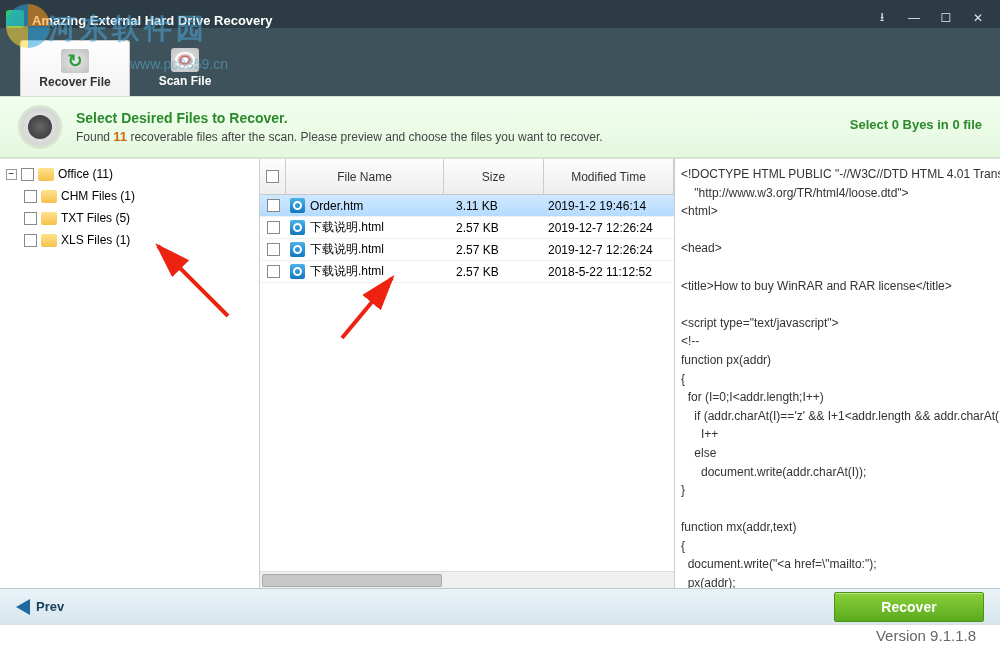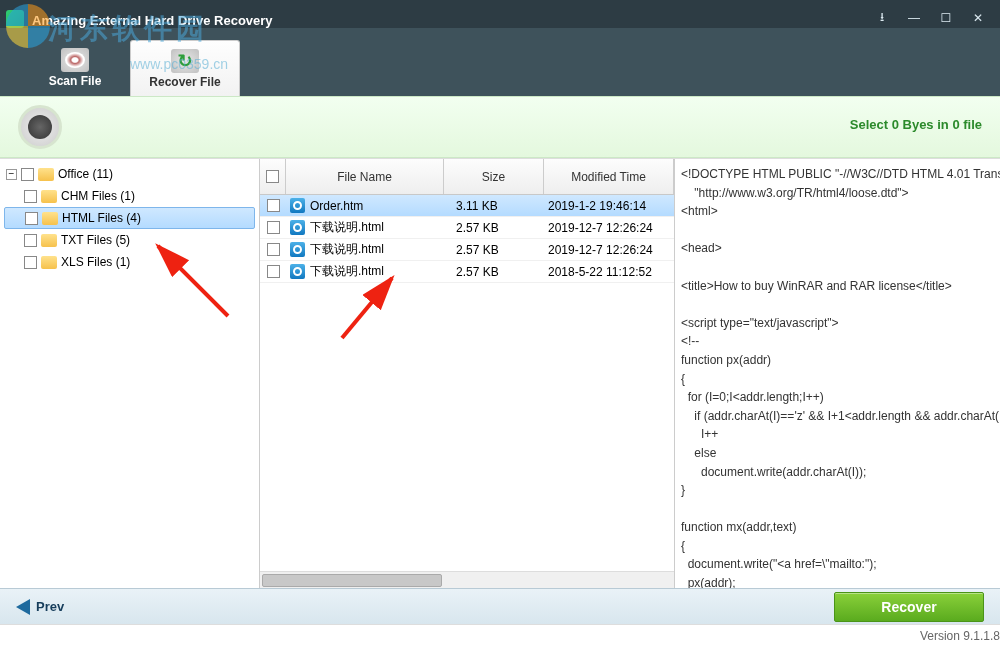--- a/index.html
+++ b/index.html
@@ -54,21 +54,21 @@
 .row .c-mod{width:130px; text-align:left; padding-left:4px;}
 .hscroll{height:17px;background:#f0f0f0;border-top:1px solid #ddd;display:flex;align-items:center;}
 .hscroll .thumb{height:13px;background:#c8c8c8;border:1px solid #aaa;border-radius:2px;margin-left:2px;width:180px;}
 
 .preview { width:326px; border-left:1px solid #ccc; padding:6px 6px; font-size:12px; color:#333; overflow:hidden; white-space:pre; font-family:Arial,sans-serif; line-height:1.55;}
 
 .footer { height: 36px; background: linear-gradient(#e9f2f7,#d8e6ee); border-top:1px solid #b8cad5; display:flex; align-items:center; padding:0 16px; justify-content:space-between;}
 .btn-prev{ display:flex; align-items:center; gap:6px; color:#163d5b; font-weight:bold; cursor:pointer; font-size:13px;}
 .arrow-left{width:0;height:0;border-top:8px solid transparent;border-bottom:8px solid transparent;border-right:14px solid #1e6a9e;}
 .btn-recover{ width:150px; height:30px; background:linear-gradient(#8ad03a,#5aab1e); border:1px solid #4a9418; border-radius:2px; color:#fff; font-weight:bold; font-size:14px; display:flex; align-items:center; justify-content:center; cursor:pointer; box-shadow:inset 0 1px 0 rgba(255,255,255,.4);}
-.versionbar{ height:22px; border-top:1px solid #ddd; display:flex; align-items:center; justify-content:flex-end; padding-right:0; color:#666; font-size:12px;}
+.versionbar{ height:22px; border-top:1px solid #ddd; display:flex; align-items:center; justify-content:flex-end; padding-right:24px; color:#666; font-size:15px;}
 
 .watermark{ position:absolute; left:6px; top:4px; pointer-events:none; opacity:.55;}
 .watermark .wm-logo{width:44px;height:44px;border-radius:50%;background:conic-gradient(#ff9c1a 0 25%,#2aa4e0 0 50%,#ffd83a 0 75%,#2aa4e0 0);} 
 .watermark .wm-text1{position:absolute;left:42px;top:6px;font-size:28px;font-weight:bold;color:#4aa5d6;letter-spacing:4px;white-space:nowrap;}
 .watermark .wm-text2{position:absolute;left:124px;top:52px;font-size:14px;color:#59aed3;white-space:nowrap;}
 
 .red-arrow{position:absolute;pointer-events:none;}
 .red-arrow svg{overflow:visible;}
 </style>
 </head>
@@ -79,55 +79,54 @@
   <span class="title">Amazing External Hard Drive Recovery</span>
   <div class="win-btns">
     <div class="win-btn">⭳</div>
     <div class="win-btn">—</div>
     <div class="win-btn">☐</div>
     <div class="win-btn">✕</div>
   </div>
 </div>
 
 <div class="tabbar">
+  <div class="tab active">
+    <div class="tab-icon recover-icon"></div>
+    <span>Recover File</span>
+  </div>
   <div class="tab inactive">
     <div class="tab-icon scan-icon"></div>
     <span>Scan File</span>
   </div>
-  <div class="tab active">
-    <div class="tab-icon recover-icon"></div>
-    <span>Recover File</span>
-  </div>
 </div>
 
 <div class="banner">
   <div class="banner-icon"></div>
   <div class="banner-text">
+    <div class="headline">Select Desired Files to Recover.</div>
+    <div class="sub">
+      <span>Found </span><span class="count">11</span><span> recoverable files after the scan. Please preview and choose the files you want to recover.</span>
+    </div>
   </div>
   <div class="banner-right">Select 0 Byes in 0 file</div>
 </div>
 
 <div class="main">
 
   <div class="sidebar">
     <div class="tree-item">
       <span class="tree-toggle">−</span>
       <span class="cb"></span>
       <span class="folder-icon"></span>
       <span>Office (11)</span>
     </div>
     <div class="tree-item level2">
       <span class="cb"></span>
       <span class="folder-icon"></span>
       <span>CHM Files (1)</span>
-    </div>
-    <div class="tree-item level2 selected">
-      <span class="cb"></span>
-      <span class="folder-icon"></span>
-      <span>HTML Files (4)</span>
     </div>
     <div class="tree-item level2">
       <span class="cb"></span>
       <span class="folder-icon"></span>
       <span>TXT Files (5)</span>
     </div>
     <div class="tree-item level2">
       <span class="cb"></span>
       <span class="folder-icon"></span>
       <span>XLS Files (1)</span>

